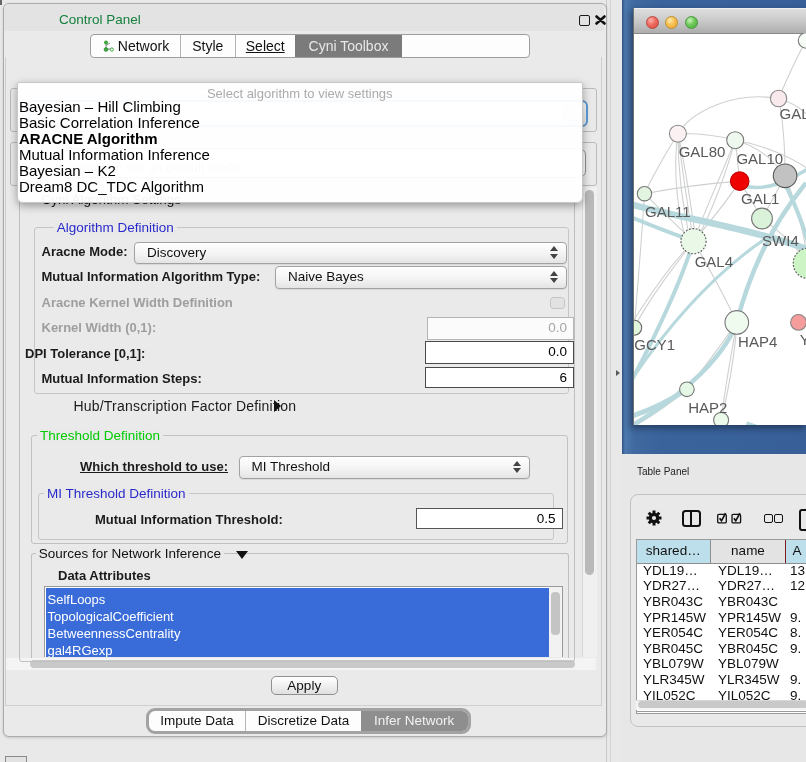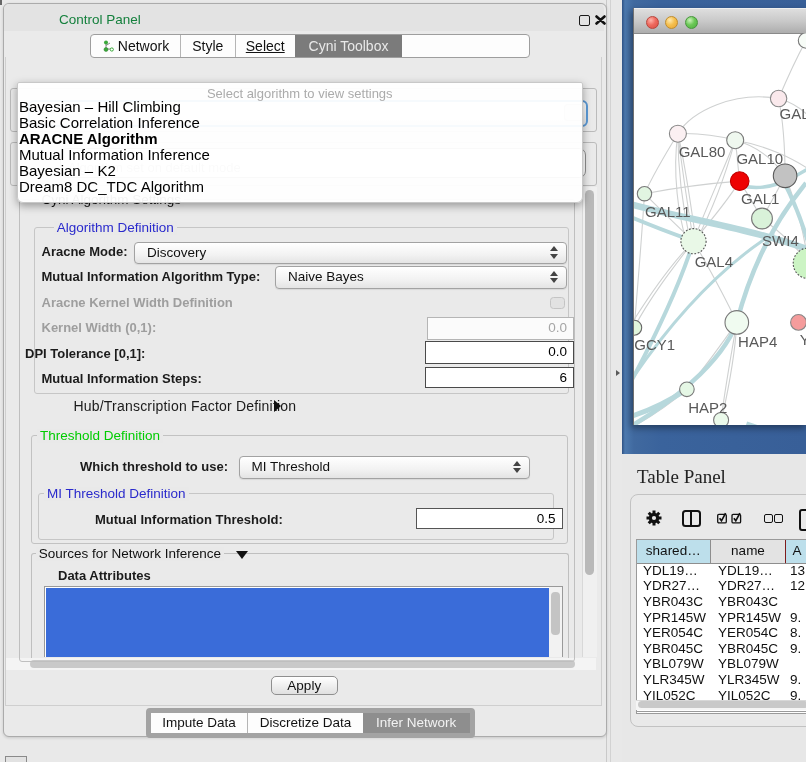--- a/index.html
+++ b/index.html
@@ -102,21 +102,21 @@
 <text x="128.1" y="212.6">SWI4</text>
 <text x="60.7" y="233.6">GAL4</text>
 <text x="0.3" y="317.1">GCY1</text>
 <text x="104.1" y="313.5">HAP4</text>
 <text x="165.8" y="311.5">Y</text>
 <text x="54.2" y="379.5">HAP2</text>
 </g>
 </svg>
 
 <div class="abs" style="left:622px;top:454px;width:184px;height:308px;background:#E7E7E7;"></div>
-<div class="abs" style="left:637px;top:466px;font-size:19px;color:#222;font-family:Liberation Serif, serif;">Table Panel</div>
+<div class="abs" style="left:637px;top:466px;font-size:10px;color:#222;">Table Panel</div>
 <div class="abs" style="left:630px;top:494px;width:190px;height:231px;border:1px solid #c2c2c2;border-radius:8px;background:#E9E9E9;"></div>
 <svg class="abs" style="left:645px;top:509px;" width="18" height="18" viewBox="0 0 18 18">
 <g fill="#111">
       <circle cx="9" cy="9" r="5.2"></circle>
 <g stroke="#111" stroke-width="3">
 <path d="M9,1.5 V5 M9,13 V16.5 M1.5,9 H5 M13,9 H16.5 M3.7,3.7 L6.2,6.2 M11.8,11.8 L14.3,14.3 M14.3,3.7 L11.8,6.2 M6.2,11.8 L3.7,14.3"></path>
       </g>
 <circle cx="9" cy="9" r="2.1" fill="#E9E9E9"></circle>
     </g>
   </svg>
@@ -231,48 +231,49 @@
 <div class="lbl" style="position:absolute;left:25px;top:346.5px;">DPI Tolerance [0,1]:</div>
 <div class="inp" style="left:425px;top:341px;width:141px;height:21px;border:1.5px solid #4a4a4a;color:#000;">0.0</div>
 <div class="lbl" style="position:absolute;left:41.5px;top:371.5px;">Mutual Information Steps:</div>
 <div class="inp" style="left:425px;top:367px;width:141px;height:19px;border:1.5px solid #4a4a4a;color:#000;">6</div>
 <div class="abs" style="left:41.5px;top:399px;font-size:14px;letter-spacing:0.2px;color:#1b1b1b;line-height:14px;white-space:nowrap;margin-left:32px;">Hub/Transcription Factor Definition</div>
 <div class="abs" style="left:274px;top:400px;width:0;height:0;border-top:6px solid transparent;border-bottom:6px solid transparent;border-left:7.5px solid #111;"></div>
 
 <div class="gbox" style="left:31px;top:434.5px;width:535px;height:107px;border-color:#c2c2c2;">
 <span class="gtitle" style="left:5px;color:#0c0;">Threshold Definition</span>
 </div>
-<div class="lbl" style="position:absolute;left:80px;top:460px;">Which threshold to use:</div>
+<div class="lbl" style="position:absolute;left:80px;top:460px;text-decoration:underline;">Which threshold to use:</div>
 <div class="combo" style="left:238.5px;top:456px;width:289px;height:20.5px;">
     <span class="ct">MI Threshold</span>
     <span class="arr au" style="right:8px;top:3.5px;"></span>
     <span class="arr ad" style="right:8px;top:11px;"></span>
   </div>
 
 <div class="gbox" style="left:38px;top:492.5px;width:514px;height:45.5px;border-color:#c6c6c6;">
 <span class="gtitle" style="left:5px;color:#2a2acc;">MI Threshold Definition</span>
 </div>
 <div class="lbl" style="position:absolute;left:48px;top:512.5px;padding-left:47px;">Mutual Information Threshold:</div>
 <div class="inp" style="left:415.5px;top:508px;width:139px;height:19px;border:1.5px solid #555;color:#000;">0.5</div>
 
 <div class="gbox" style="left:30.8px;top:552.5px;width:536px;height:104px;border-bottom:none;border-radius:3px 3px 0 0;">
 <span class="gtitle" style="left:4px;color:#111;">Sources for Network Inference</span>
 </div>
 <div class="abs" style="left:236px;top:550.5px;width:0;height:0;border-left:6.5px solid transparent;border-right:6.5px solid transparent;border-top:8px solid #111;"></div>
 <div class="lbl" style="position:absolute;left:36px;top:568.5px;padding-left:22px;">Data Attributes</div>
 
 <div class="abs" style="left:43.5px;top:585.5px;width:517.5px;height:70px;background:#fff;border:1px solid #999;border-bottom:none;overflow:hidden;">
 <div class="abs" style="left:1px;top:1px;width:503px;height:69px;background:#3a6cd9;"></div>
+<div class="abs" style="left:3px;top:4px;font-size:13px;color:#fff;line-height:17.3px;white-space:nowrap;">SelfLoops<br>TopologicalCoefficient<br>BetweennessCentrality<br>gal4RGexp</div>
 <div class="abs" style="left:504px;top:0px;width:13.5px;height:70px;background:#f2f2f2;"></div>
 <div class="abs" style="left:506.5px;top:5px;width:8.5px;height:43px;background:#c4c4c4;border-radius:4px;"></div>
 </div>
 
 <div class="abs" style="left:271px;top:675.5px;width:64.5px;height:17.5px;border:1px solid #8f8f8f;border-radius:5px;background:linear-gradient(#fff,#e0e0e0);text-align:center;font-size:13.5px;line-height:17px;color:#111;">Apply</div>
 
-<div class="abs" style="left:146px;top:708px;width:318.5px;height:19.5px;border:5px solid #a3a3a3;border-radius:4px;background:#fdfdfd;overflow:hidden;display:flex;">
+<div class="abs" style="left:146px;top:708px;width:318.5px;height:19.5px;border:3px solid #a3a3a3;border-radius:9px;background:#fdfdfd;overflow:hidden;display:flex;">
 <div style="width:96.5px;display:flex;align-items:center;justify-content:center;border-right:1px solid #b5b5b5;font-size:13.5px;color:#111;">Impute Data</div>
 <div style="width:115px;display:flex;align-items:center;justify-content:center;font-size:13.5px;color:#111;">Discretize Data</div>
 <div style="width:107px;display:flex;align-items:center;justify-content:center;background:#8e8e8e;color:#f2f2f2;font-size:13.5px;">Infer Network</div>
 </div>
 <div class="abs" style="left:17px;top:56px;width:563.5px;height:119px;background:rgba(255,255,255,0.95);border:1px solid #c8c8c8;border-radius:2px 2px 6px 6px;box-shadow:0 3px 8px rgba(0,0,0,0.35);z-index:50;margin-top:26px;">
 <div style="position:absolute;left:0;top:3px;width:100%;text-align:center;font-size:13px;color:#ababab;">Select algorithm to view settings</div>
 <div style="position:absolute;left:1px;top:16px;font-size:15px;color:#000;line-height:16px;white-space:nowrap;">Bayesian – Hill Climbing<br>Basic Correlation Inference<br><b>ARACNE Algorithm</b><br>Mutual Information Inference<br>Bayesian – K2<br>Dream8 DC_TDC Algorithm</div>
 </div>
 
 <div class="abs" style="left:4.5px;top:756px;width:20px;height:8px;border:1.5px solid #8a8a8a;background:#e2e2e2;"></div>

